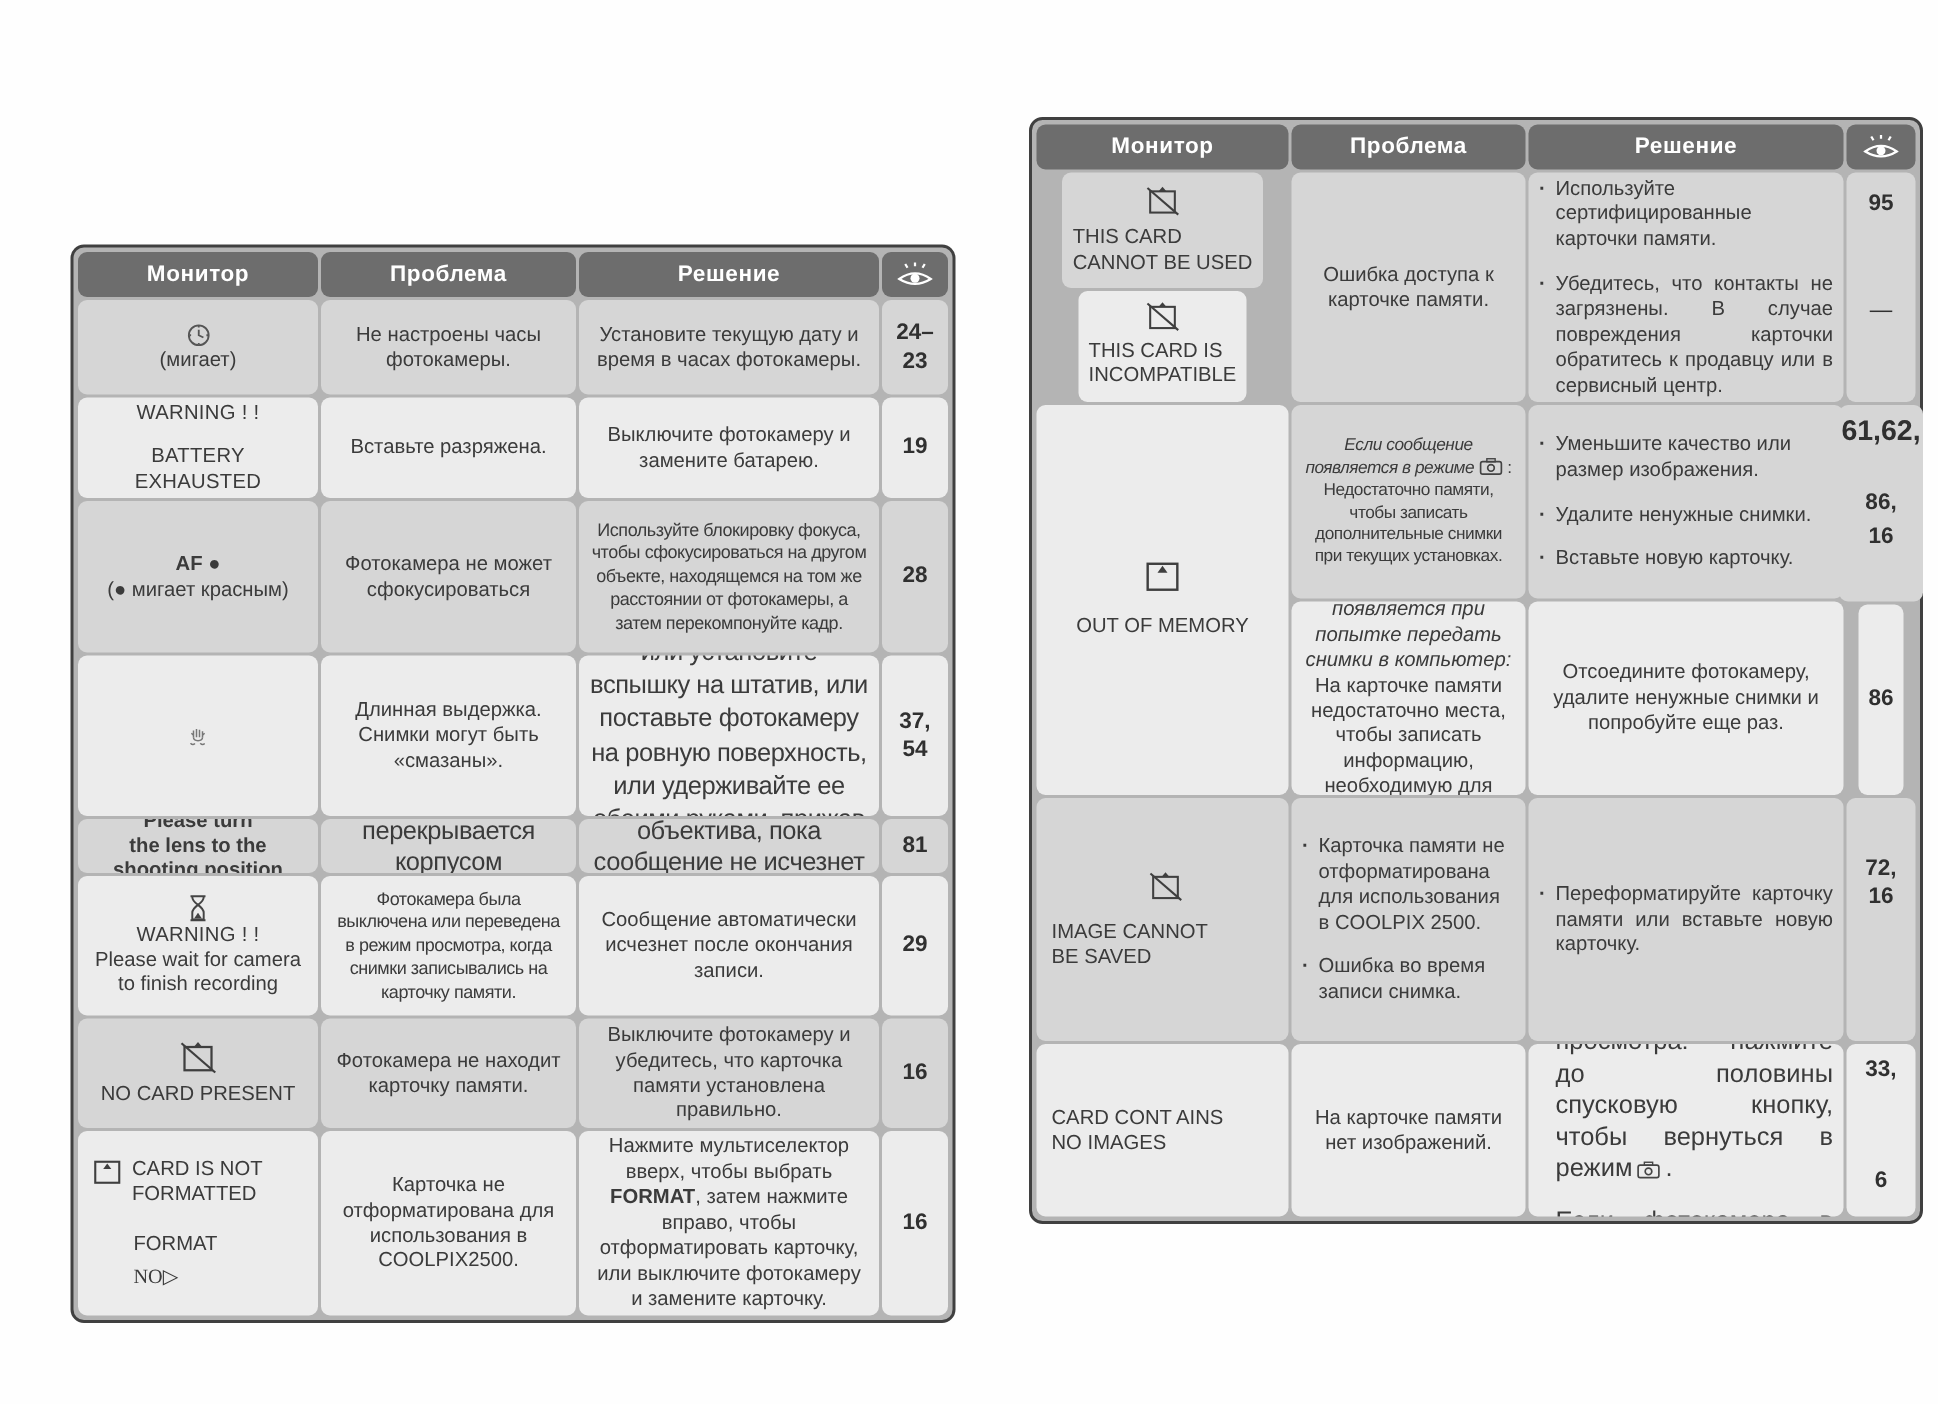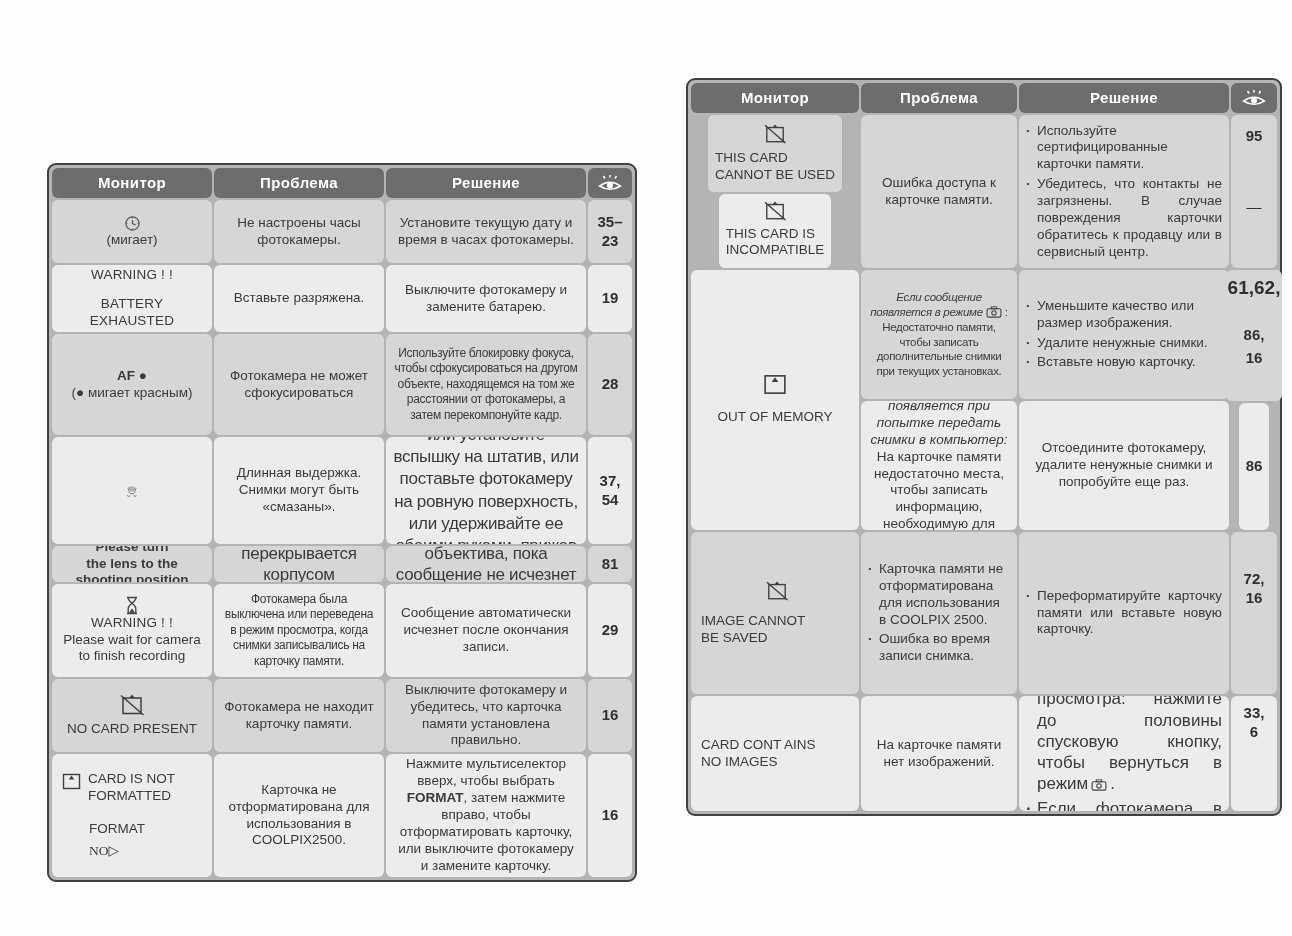--- a/index.html
+++ b/index.html
@@ -21,21 +21,21 @@
   .top{justify-content:flex-start;}
   .pages{font-weight:bold;font-size:15px;color:#303030;}
   .bold{font-weight:bold;}
   .fs12{font-size:12px;}
   .fs125{font-size:17px;}
   .fs115{font-size:11.5px;}
   .cond{letter-spacing:-0.3px;}
   .lh13{line-height:1.3;}
   .colwrap{display:flex;flex-direction:column;gap:2px;min-height:0;align-items:center;}
   .colwrap>.cell{flex:1;}
-  .bullets{display:flex;flex-direction:column;gap:3px;width:100%;}
+  .bullets{display:flex;flex-direction:column;gap:13px;width:100%;}
   .bullet{display:flex;text-align:left;}
   .bullet::before{content:"\00B7";font-weight:bold;flex:0 0 11px;}
   .just{text-align:justify;}
   .inl{display:inline-block;vertical-align:-2px;margin:0 3px;}
   svg{display:block;}
   .mono-label{letter-spacing:.2px;}
 </style>
 </head>
 <body>
 
@@ -75,21 +75,21 @@
         </span>
         <span>(мигает)</span>
       </div>
       <div class="cell g">
           <span>Не настроены часы фотокамеры.</span>
         </div>
       <div class="cell g">
           <span>Установите текущую дату и время в часах фотокамеры.</span>
         </div>
       <div class="cell g pages">
-        <span>35–</span>
+        <span>24–</span>
         <span>23</span>
       </div>
     </div>
 
     <div class="trow" style="height:67px">
       <div class="cell w">
         <span class="mono-label">WARNING ! !</span>
         <span class="mono-label" style="margin-top:12px">BATTERY</span>
         <span class="mono-label">EXHAUSTED</span>
       </div>
@@ -411,20 +411,20 @@
                     <rect x="0.8" y="0.8" width="13.4" height="10.4"></rect>
                     <polygon points="5,3 11,6 5,9" fill="#444" stroke="none"></polygon>
                   </svg></span><span>: выберите режим</span><span class="inl"><svg width="16" height="12" viewBox="0 0 17 13" fill="none" stroke="#444" stroke-width="1.2">
                     <rect x="1" y="3" width="15" height="9" rx="1.5"></rect>
                     <rect x="5.5" y="0.9" width="6" height="2.2" stroke-width="1"></rect>
                     <circle cx="8.5" cy="7.5" r="2.4"></circle>
                   </svg></span><span>.</span></span>
           </div>
         </div>
       </div>
-      <div class="cell w pages top" style="padding-top:8px;padding-bottom:14px">
+      <div class="cell w pages top" style="padding-top:8px;justify-content:space-between;padding-bottom:14px">
         <span>33,</span>
         <span>6</span>
       </div>
     </div>
 
   </div>
 </div>
 
 </body></html>

